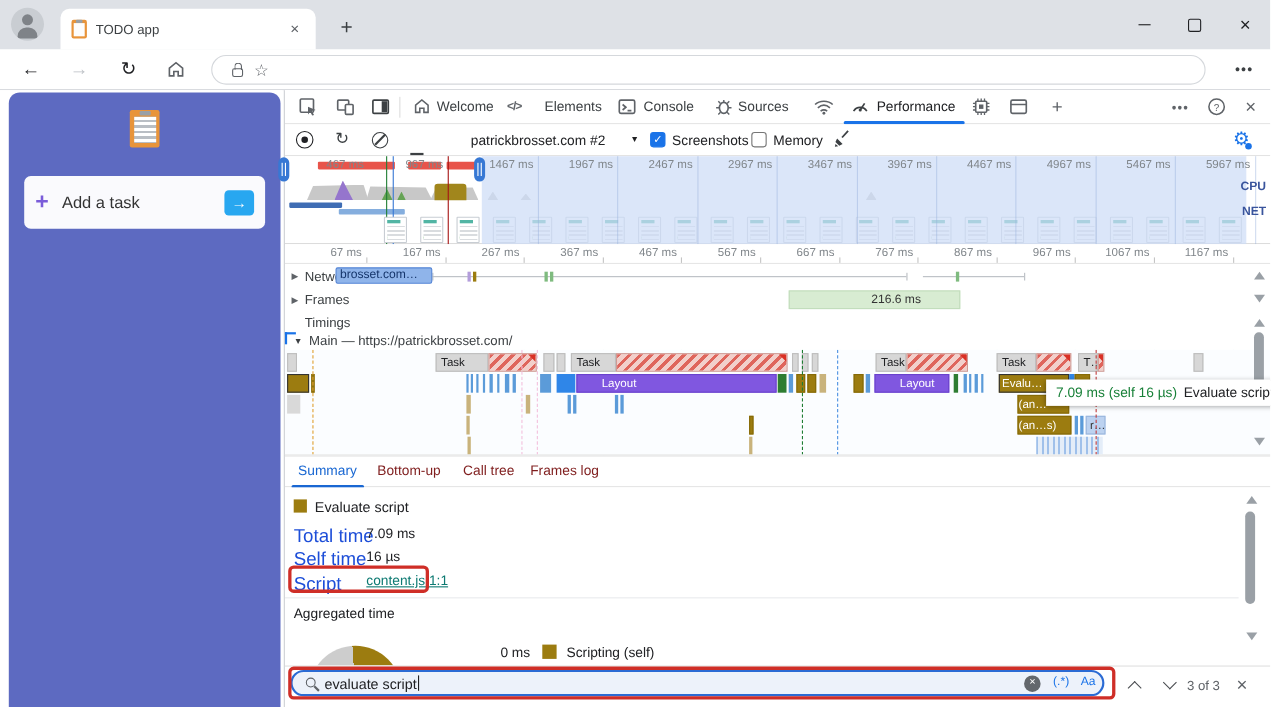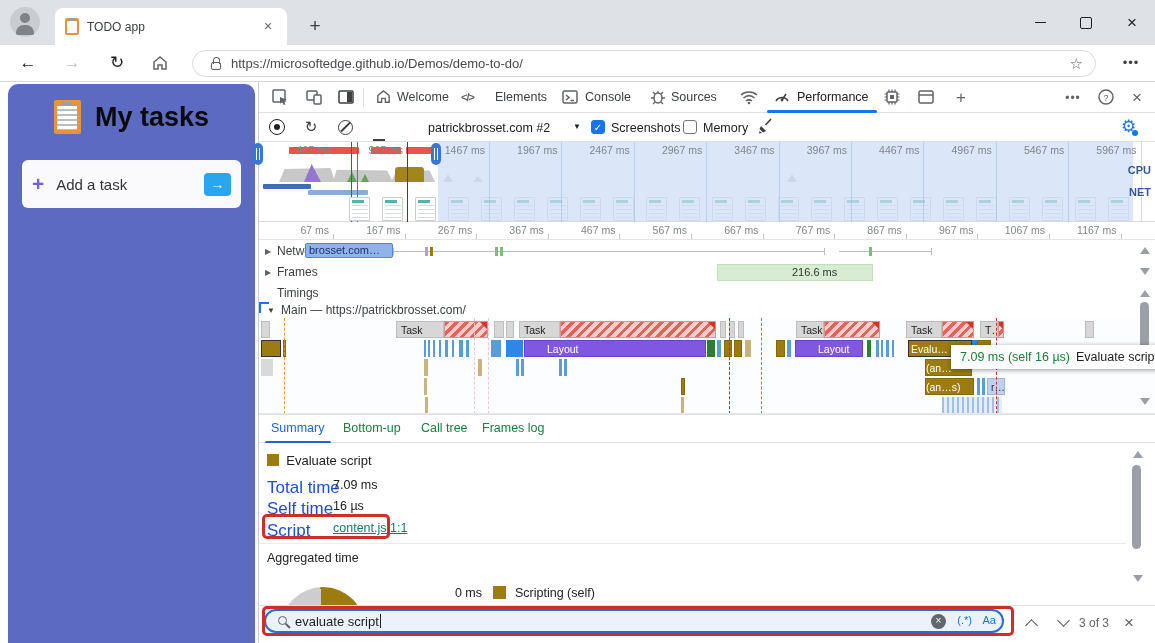--- a/index.html
+++ b/index.html
@@ -121,21 +121,21 @@
 .tooltip{position:absolute;left:692px;top:27px;height:24px;background:#fff;box-shadow:0 1px 5px rgba(0,0,0,0.4);padding:0 9px;line-height:24px;white-space:nowrap;font-size:12.5px;z-index:30}
 .tt-time{color:#188038}
 .tt-name{color:#202124;margin-left:6px}
 
 .sb-arrow{position:absolute;width:0;height:0;border-left:5px solid transparent;border-right:5px solid transparent}
 .sb-up{border-bottom:7px solid #9aa0a6}
 .sb-dn{border-top:7px solid #9aa0a6}
 .sb-thumb{position:absolute;width:9px;background:#9aa0a6;border-radius:5px}
 
 .dt-btabs{position:absolute;left:0;top:332px;width:100%;height:29px;background:#fff;border-top:1px solid #e0e0e0;border-bottom:1px solid #e0e0e0}
-.btab{position:absolute;top:6px;font-size:12.5px;color:#15803d}
+.btab{position:absolute;top:6px;font-size:12.5px;color:#7f1d1d}
 .btab.act{color:#1967d2}
 .btab-line{position:absolute;top:26px;height:3px;background:#1967d2;border-radius:2px}
 .dt-summary{position:absolute;left:0;top:361px;width:100%;height:162px;background:#fff;overflow:hidden}
 .sq{display:inline-block;width:12px;height:12px;background:#9c7c10;vertical-align:-1px}
 .ev-head{position:absolute;left:8px;top:10px;font-size:13px;color:#202124}
 .srow-l{position:absolute;left:8px;font-size:17px;color:#1d4ed8}
 .srow-v{position:absolute;left:74px;font-size:12.5px;color:#202124}
 .slink{color:#0d7a72;text-decoration:underline}
 .redbox{position:absolute;border:3px solid #cf2e27;border-radius:5px;z-index:40}
 .sdiv{position:absolute;left:0;top:100px;width:867px;height:1px;background:#e8eaed}
@@ -185,34 +185,32 @@
     <div class="navbtn" style="left:14px;color:#202124">←</div>
     <div class="navbtn" style="left:58px;color:#bdc1c6">→</div>
     <div class="navbtn" style="left:103px;color:#202124">↻</div>
     <div class="navbtn" style="left:146px">
       <svg class="ic" width="18" height="18" viewBox="0 0 18 18" style="margin-top:5px">
           <path d="M3 8 L9 3 L15 8 V15 H11 V11 H7 V15 H3 Z"></path>
         </svg>
     </div>
     <div class="urlbar">
       <span class="lock"></span>
-      <span class="url">https://microsoftedge.github.io/Demos/demo-to-do/</span>
       <span class="star">☆</span>
     </div>
     <div class="navbtn" style="right:10px;color:#3c4043;letter-spacing:1px;font-size:13px">•••</div>
   </div>
 
   <div class="page">
     <div class="todo-card">
       <div class="todo-head">
         <div class="clipico" style="width:27px;height:34px">
           <div class="sheet" style="left:3.5px;top:6px;width:20px;height:24px;background:repeating-linear-gradient(#fff 0 3px,#b9bec4 3px 5px)"></div>
           <div class="clip" style="left:8.5px;top:1px;width:10px;height:4px"></div>
         </div>
-        <span class="todo-title">My tasks</span>
       </div>
       <div class="addtask">
         <span class="plus">+</span>
         <span class="add-label">Add a task</span>
         <span class="add-btn">→</span>
       </div>
     </div>
   </div>
 
   <div class="devtools">

